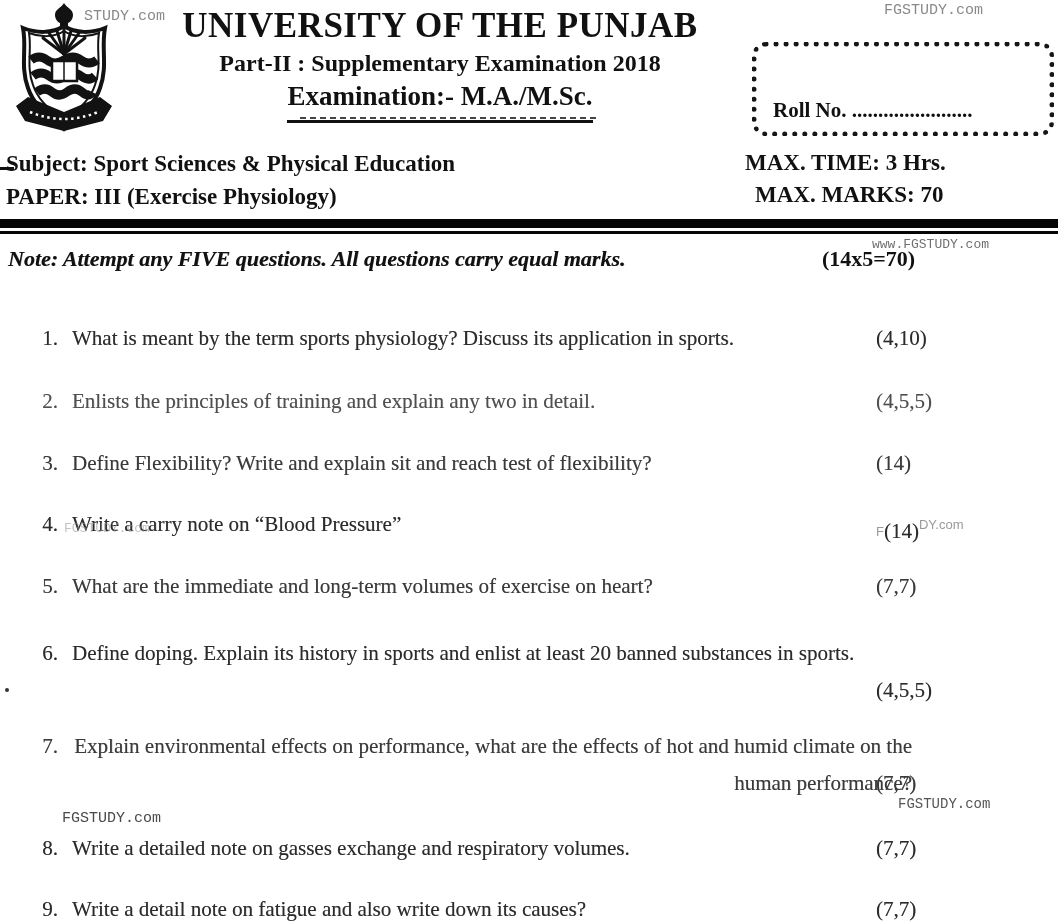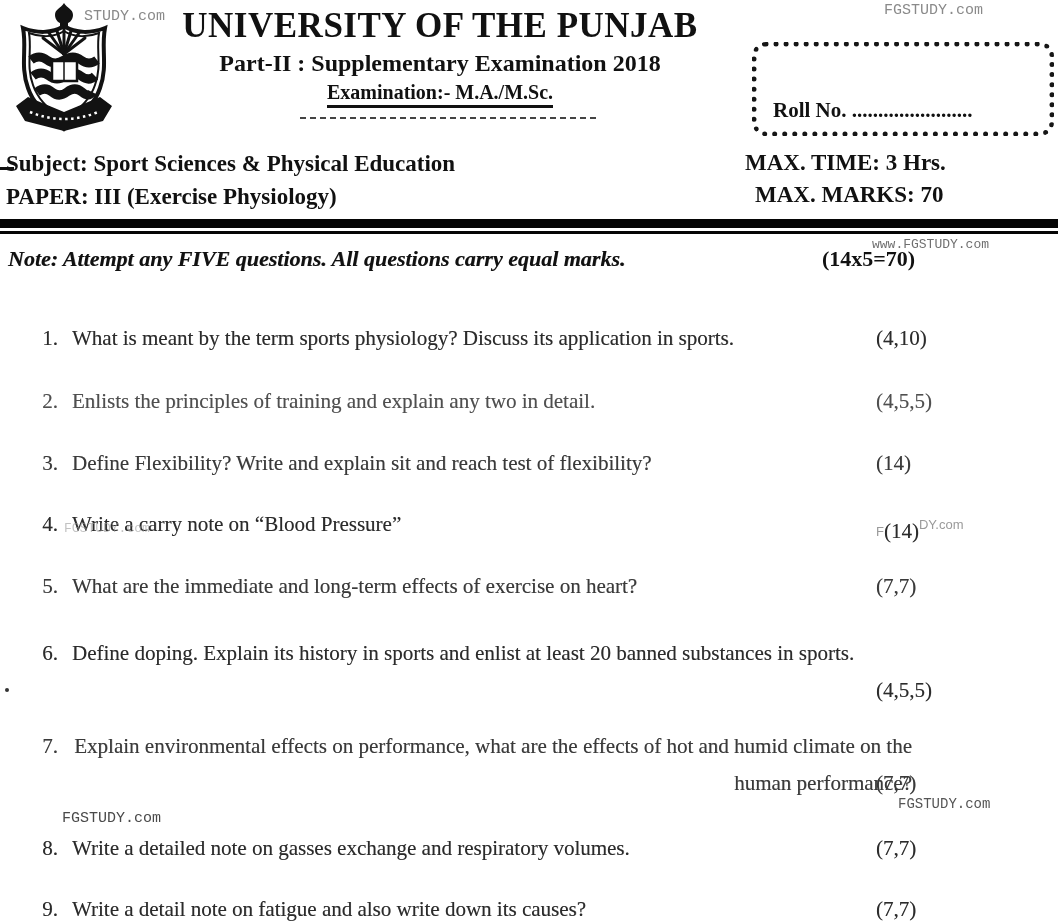--- a/index.html
+++ b/index.html
@@ -14,22 +14,22 @@
   .wm{font-family:Liberation Mono, monospace; color:#8a8a8a; z-index:1;}
   .wm-topleft{left:84px; top:8px; font-size:15px;}
   .wm-topright{left:884px; top:2px; font-size:15px;}
   .wm-rule{left:872px; top:237px; font-size:13px; color:#6f6f6f;}
   .wm-q7r{left:898px; top:796px; font-size:14px; color:#555;}
   .wm-q7l{left:62px; top:810px; font-size:15px; color:#4a4a4a;}
   .wm-q4{left:64px; top:521px; font-size:13px; color:#9a9a9a; opacity:.6;}
   .titleblock{left:150px; top:6px; width:580px; text-align:center;}
   .uni-title{font-size:35px; font-weight:700; letter-spacing:.5px; white-space:nowrap;}
   .sub-title{font-size:24px; font-weight:700; margin-top:4px; white-space:nowrap;}
-  .exam-title{display:inline-block; font-size:20px; font-weight:700; margin-top:4px;
-              border-bottom:3px solid #111; padding-bottom:1px; white-space:nowrap;}
+  .exam-title{display:inline-block; font-size:27px; font-weight:700; margin-top:4px;
+              border-bottom:3px solid #111; padding-bottom:8px; white-space:nowrap;}
   .exam-dash{left:300px; top:117px; width:296px; border-top:2px dashed #444; height:0;}
   .rollbox{left:752px; top:42px; width:292px; height:84px;
            border:5px dotted #161616; border-radius:14px;}
   .rollbox .rolltext{position:absolute; left:16px; bottom:8px;
            font-size:21px; font-weight:700; white-space:nowrap;}
   .subject-line{left:6px; top:151px; font-size:23px; font-weight:700; white-space:nowrap;}
   .paper-line{left:6px; top:184px; font-size:23px; font-weight:700; white-space:nowrap;}
   .subject-dash{left:0px; top:167px; width:14px; height:3px; background:#111;}
   .max-time{left:745px; top:150px; font-size:23px; font-weight:700; white-space:nowrap;}
   .max-marks{left:745px; top:182px; font-size:23px; font-weight:700; white-space:nowrap;margin-left:10px;}
@@ -138,21 +138,21 @@
 
   <span class="abs wm wm-q4">FGSTUDY.com</span>
   <div class="abs q q4">
     <span class="qno">4.</span>
     <span class="qtext">Write a carry note on “Blood Pressure”</span>
     <span class="qmarks"><span class="frag">F</span><span>(14)</span><span class="frag frag-sup">DY.com</span></span>
   </div>
 
   <div class="abs q q5 dim">
     <span class="qno">5.</span>
-    <span class="qtext">What are the immediate and long-term effects of exercise on heart?</span>
+    <span class="qtext">What are the immediate and long-term volumes of exercise on heart?</span>
     <span class="qmarks">(7,7)</span>
   </div>
 
   <div class="abs q q6">
     <span class="qno">6.</span>
     <span class="qtext wrap">Define doping. Explain its history in sports and enlist at least 20 banned substances in sports.</span>
     <span class="qmarks">(4,5,5)</span>
   </div>
   <div class="abs speck"></div>
 

